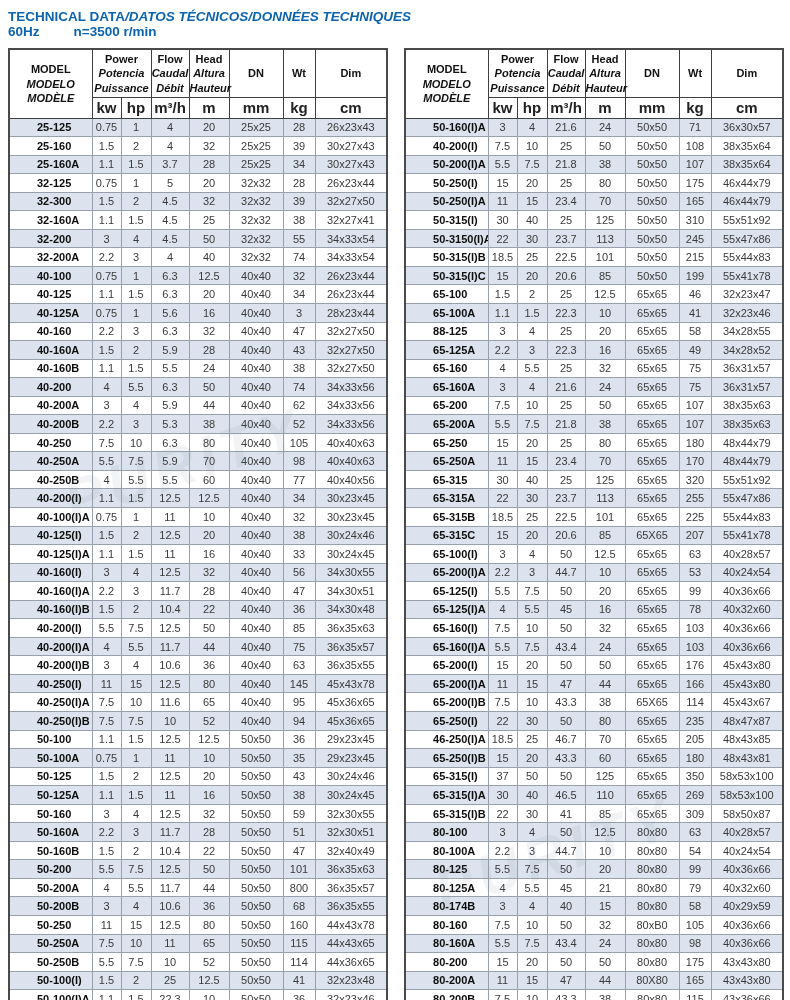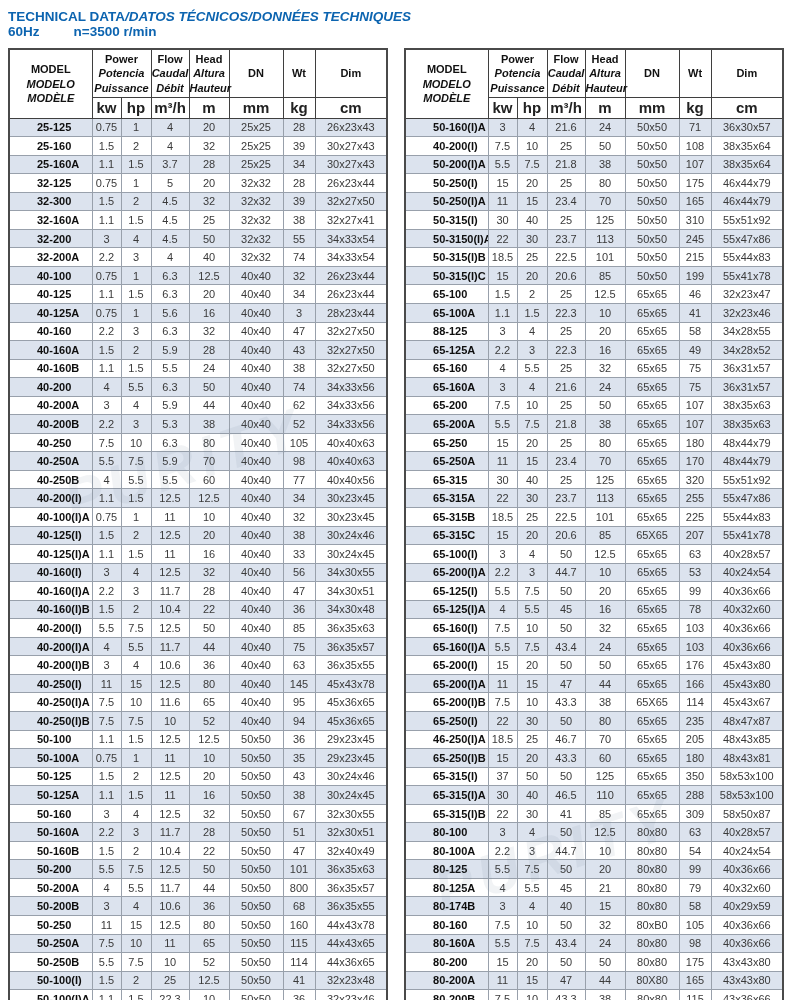--- a/index.html
+++ b/index.html
@@ -467,21 +467,21 @@
             <td>38</td>
             <td>30x24x45</td>
           </tr>
           <tr>
             <td class="model">50-160</td>
             <td>3</td>
             <td>4</td>
             <td>12.5</td>
             <td>32</td>
             <td>50x50</td>
-            <td>67</td>
+            <td>59</td>
             <td>32x30x55</td>
           </tr>
           <tr>
             <td class="model">50-160A</td>
             <td>2.2</td>
             <td>3</td>
             <td>11.7</td>
             <td>28</td>
             <td>50x50</td>
             <td>51</td>
@@ -998,21 +998,21 @@
             <td>350</td>
             <td>58x53x100</td>
           </tr>
           <tr>
             <td class="model">65-315(I)A</td>
             <td>30</td>
             <td>40</td>
             <td>46.5</td>
             <td>110</td>
             <td>65x65</td>
-            <td>288</td>
+            <td>269</td>
             <td>58x53x100</td>
           </tr>
           <tr>
             <td class="model">65-315(I)B</td>
             <td>22</td>
             <td>30</td>
             <td>41</td>
             <td>85</td>
             <td>65x65</td>
             <td>309</td>

